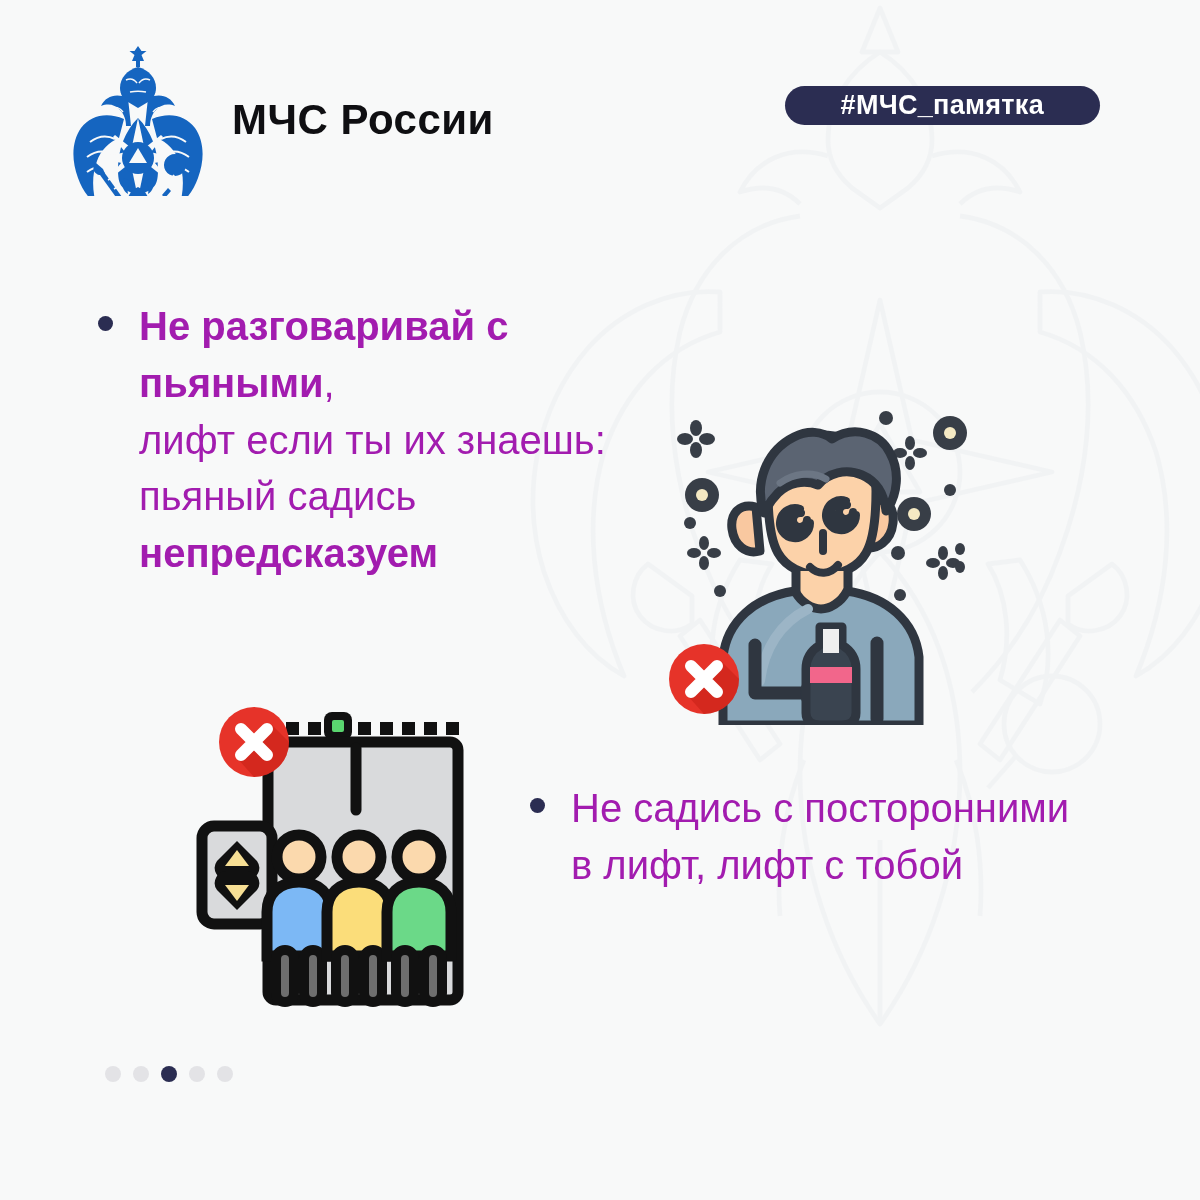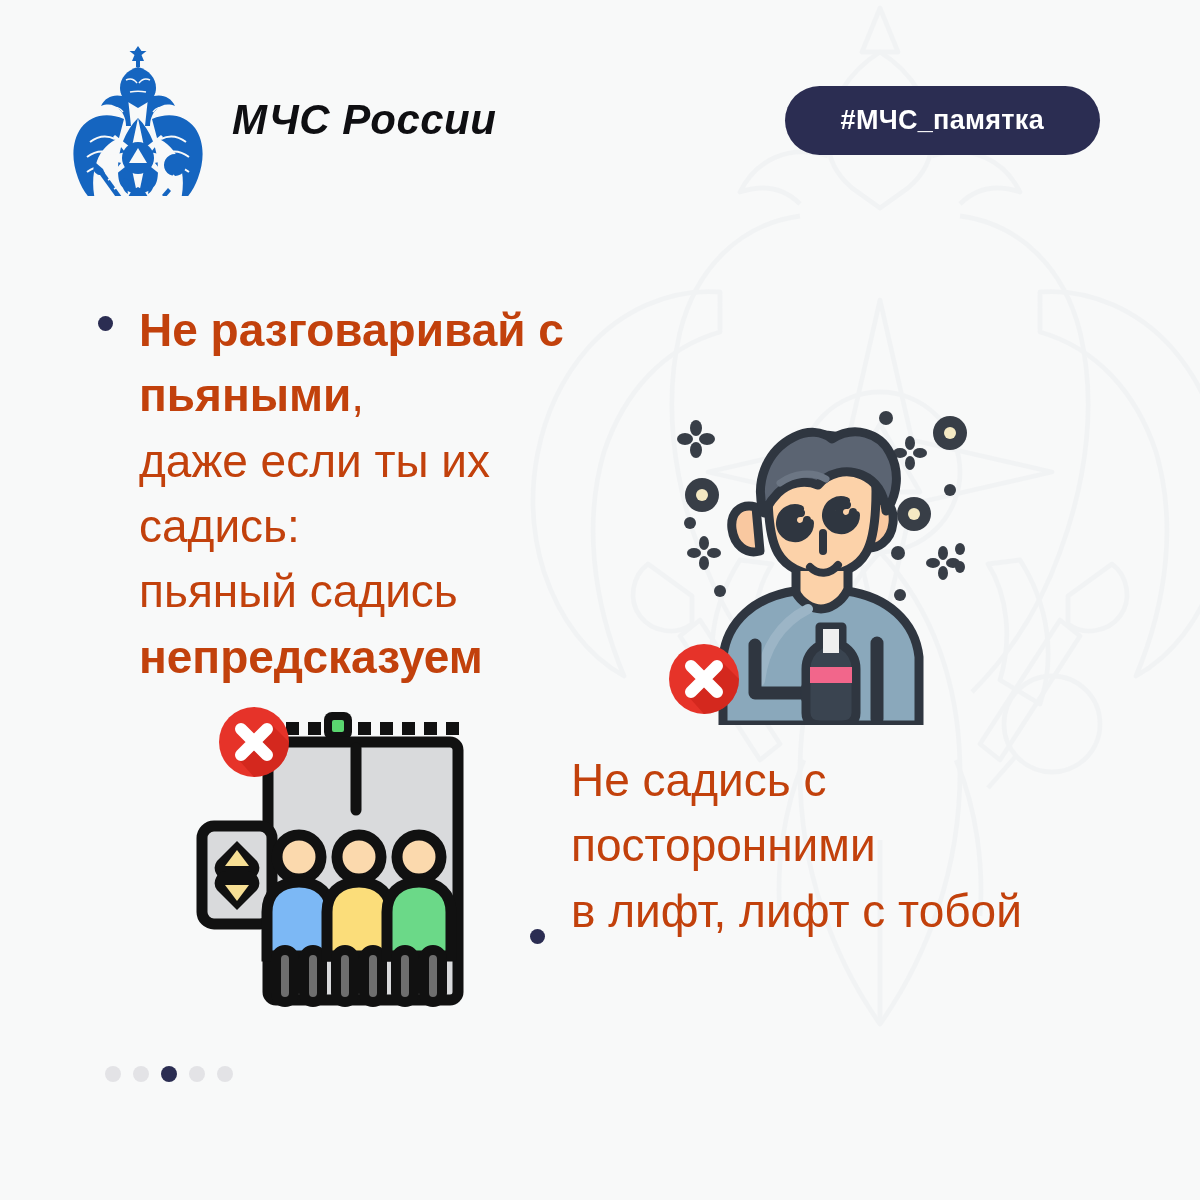--- a/index.html
+++ b/index.html
@@ -40,21 +40,20 @@
     right: 72px;
     height: 160px;
   }
   .brand {
     position: absolute;
     left: 0;
     top: 0;
     display: flex;
     align-items: center;
     height: 160px;
-    font-style: italic;
   }
   .brand-logo {
     width: 132px;
     height: 152px;
     flex: none;
   }
   .brand-title {
     margin-left: 28px;
     font-size: 42px;
     font-weight: bold;
@@ -62,21 +61,21 @@
     letter-spacing: 0.5px;
     white-space: nowrap;
   }
   .hashtag-pill {
     position: absolute;
     right: 28px;
     top: 46px;
     background: #2b2d52;
     color: #ffffff;
     border-radius: 40px;
-    padding: 19px 56px;
+    padding: 4px 56px;
     font-size: 27px;
     font-weight: bold;
     letter-spacing: 0.3px;
     white-space: nowrap;
     box-sizing: border-box;
   }
 
   
   .tip {
     position: absolute;
@@ -86,36 +85,35 @@
   .tip-bullet {
     width: 15px;
     height: 15px;
     border-radius: 50%;
     background: #2b2d52;
     flex: none;
     margin-top: 18px;
   }
   .tip-text {
     margin-left: 26px;
-    font-size: 46px;
+    font-size: 40px;
     line-height: 1.42;
-    color: #c2410c;
+    color: #a21caf;
   }
   .tip-text .b { font-weight: bold; }
 
   #tip-1 {
     left: 98px;
     top: 298px;
     width: 560px;
   }
   #tip-2 {
     left: 530px;
-    top: 748px;
+    top: 780px;
     width: 600px;
-    align-items: flex-end;
   }
 
   
   .illo {
     position: absolute;
   }
   #illo-drunk {
     left: 660px;
     top: 395px;
     width: 330px;
@@ -227,21 +225,21 @@
       <div class="brand-title">МЧС  России</div>
     </div>
 
     <div class="hashtag-pill">#МЧС_памятка</div>
   </div>
 
   <div class="tip" id="tip-1">
     <span class="tip-bullet"></span>
     <div class="tip-text">
       <span class="b">Не разговаривай с пьяными</span><span>,</span><br>
-      <span>даже если ты их садись:</span><br>
+      <span>лифт если ты их знаешь:</span><br>
       <span>пьяный садись</span><br>
       <span class="b">непредсказуем</span>
     </div>
   </div>
 
   <div class="tip" id="tip-2">
     <span class="tip-bullet"></span>
     <div class="tip-text">
       <span>Не садись с посторонними</span><br>
       <span>в лифт, лифт с тобой</span><br>

